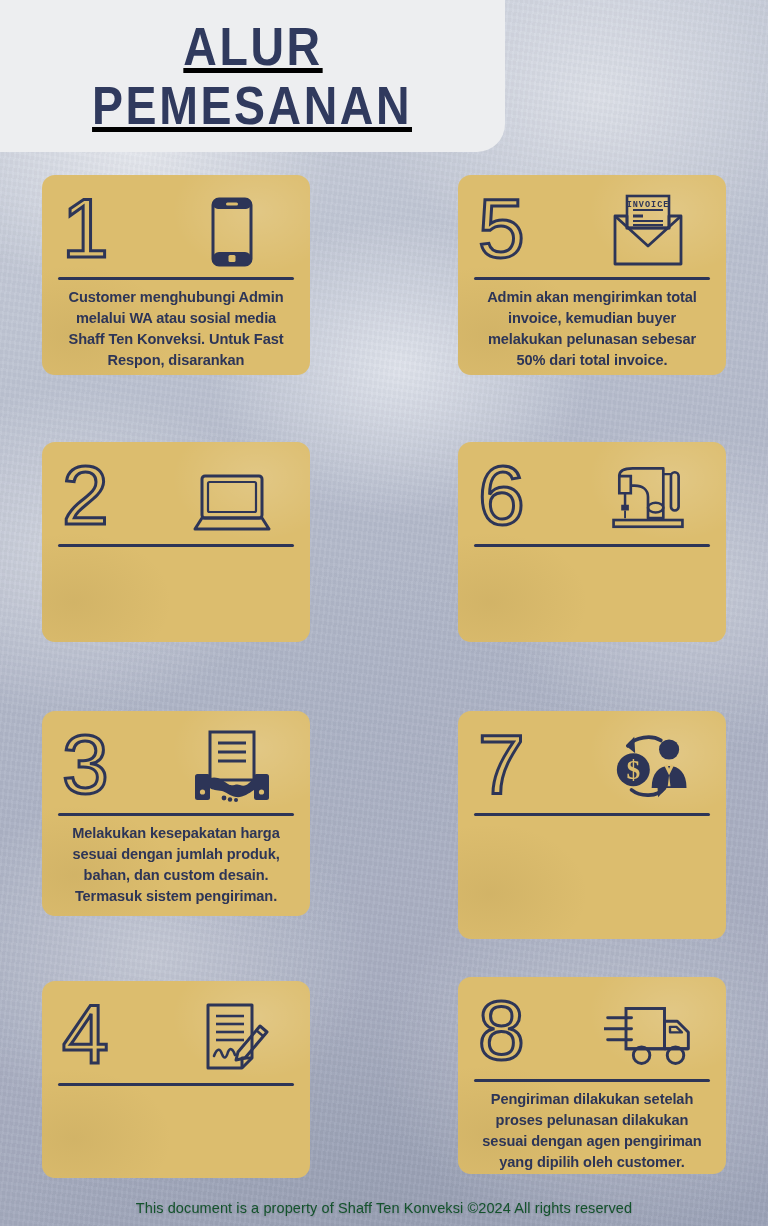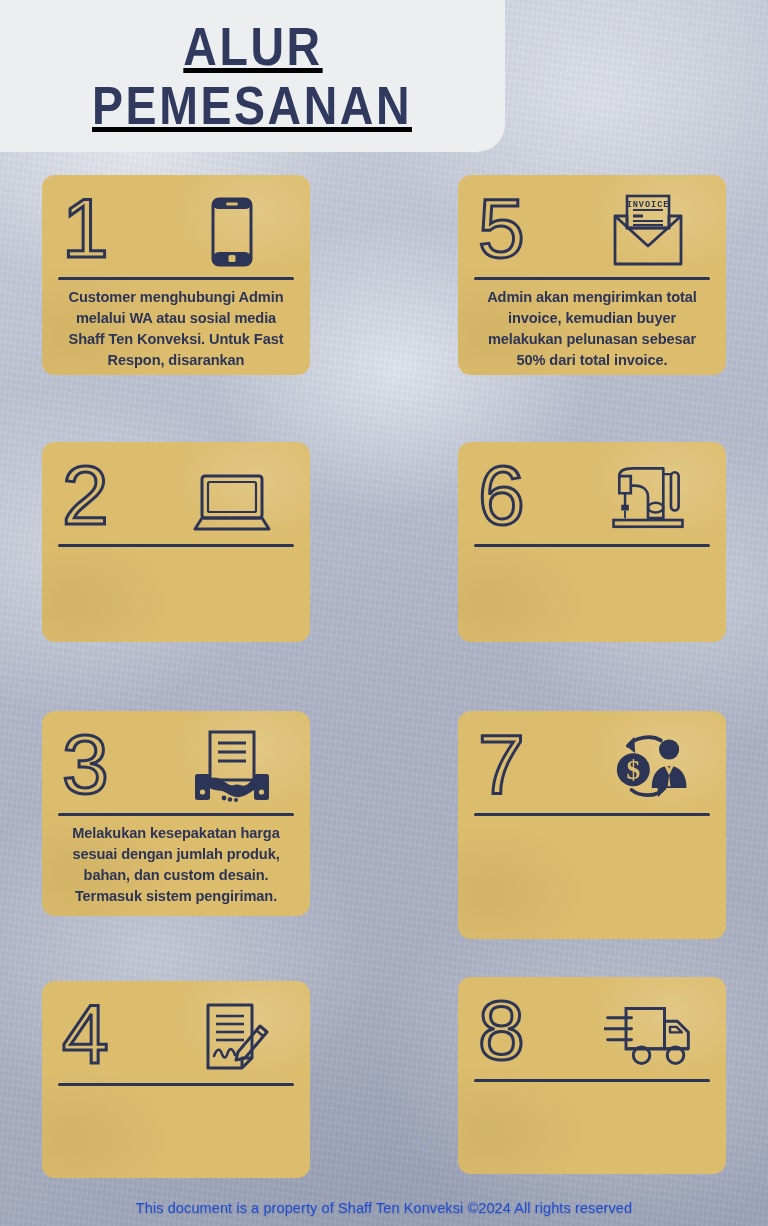--- a/index.html
+++ b/index.html
@@ -121,21 +121,21 @@
     text-align:center;
     letter-spacing:-.1px;
     position:relative; z-index:1;
     padding:0 2px;
   }
 
   .footer{
     position:absolute;
     left:0; right:0; bottom:10px;
     text-align:center;
-    color:#1d4ed8;
+    color:#14532d;
     font-size:14.5px;
     letter-spacing:.1px;
     z-index:2;
     text-shadow:0 1px 2px rgba(0,0,0,.18);
   }
 </style>
 </head>
 <body>
 
 <div id="bg"></div>
@@ -311,17 +311,18 @@
             <rect x="24" y="4" width="42" height="44" fill="none" stroke="#2d3557" stroke-width="3.2"></rect>
             <path d="M66 18 H80 L92 30 V48 H66 Z" fill="none" stroke="#2d3557" stroke-width="3.2" stroke-linejoin="round"></path>
             <path d="M72 24 H79 L85 30 H72 Z" fill="none" stroke="#2d3557" stroke-width="2.6" stroke-linejoin="round"></path>
             <line x1="24" y1="48" x2="92" y2="48" stroke="#2d3557" stroke-width="3.2"></line>
             <circle cx="41" cy="55" r="9" fill="none" stroke="#2d3557" stroke-width="3.2"></circle>
             <circle cx="78" cy="55" r="9" fill="none" stroke="#2d3557" stroke-width="3.2"></circle>
           </svg>
         </div>
       </div>
       <div class="divider"></div>
+      <div class="card-text">Pengiriman dilakukan setelah proses pelunasan dilakukan sesuai dengan agen pengiriman yang dipilih oleh customer.</div>
     </div>
   </div>
 </div>
 
 <div class="footer">This document is a property of Shaff Ten Konveksi ©2024 All rights reserved</div>
 
 </body></html>

